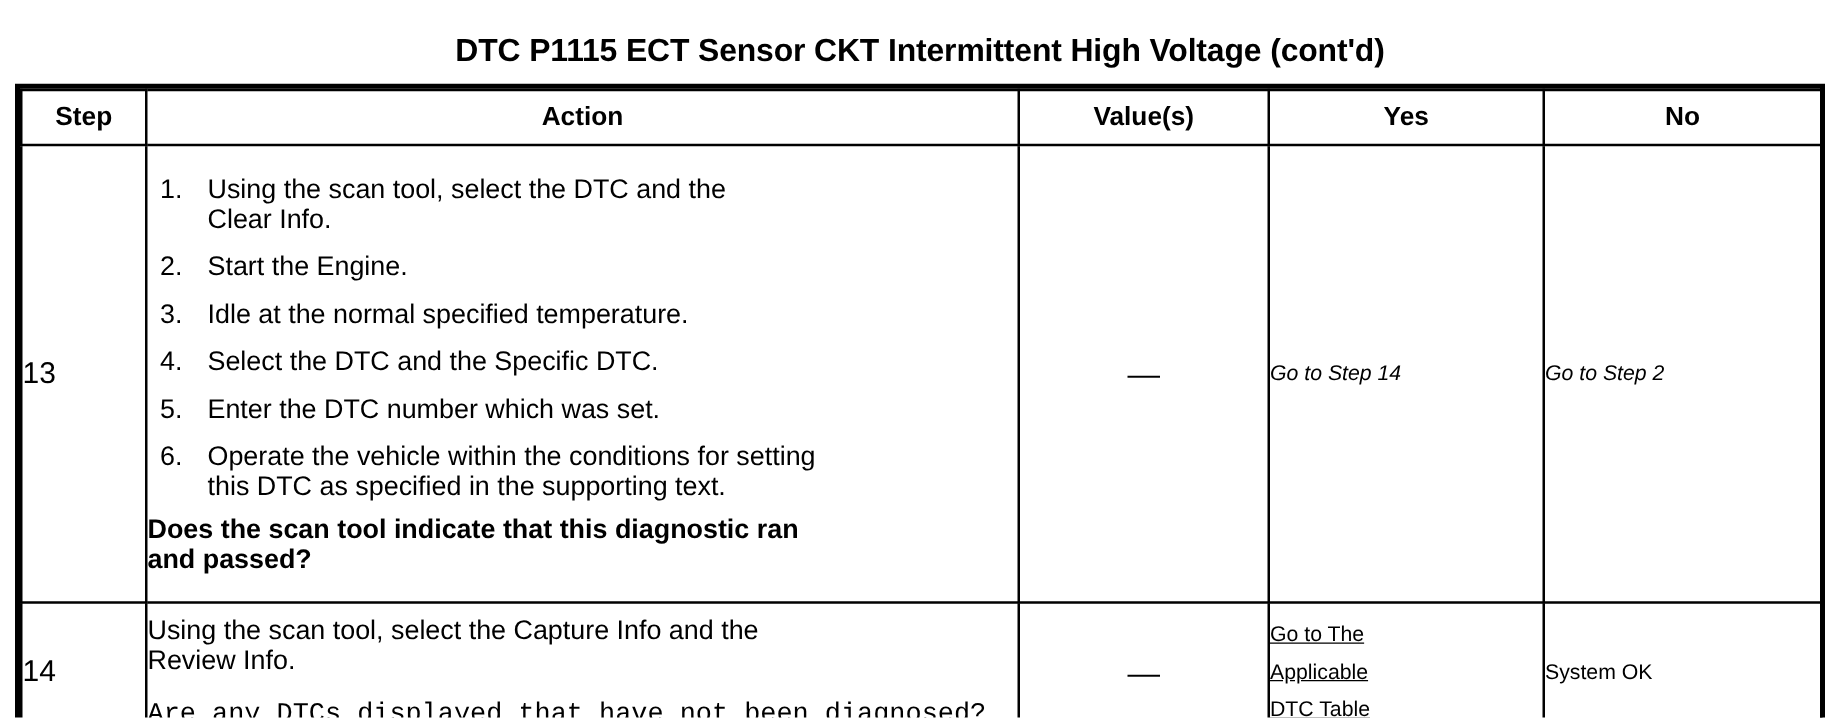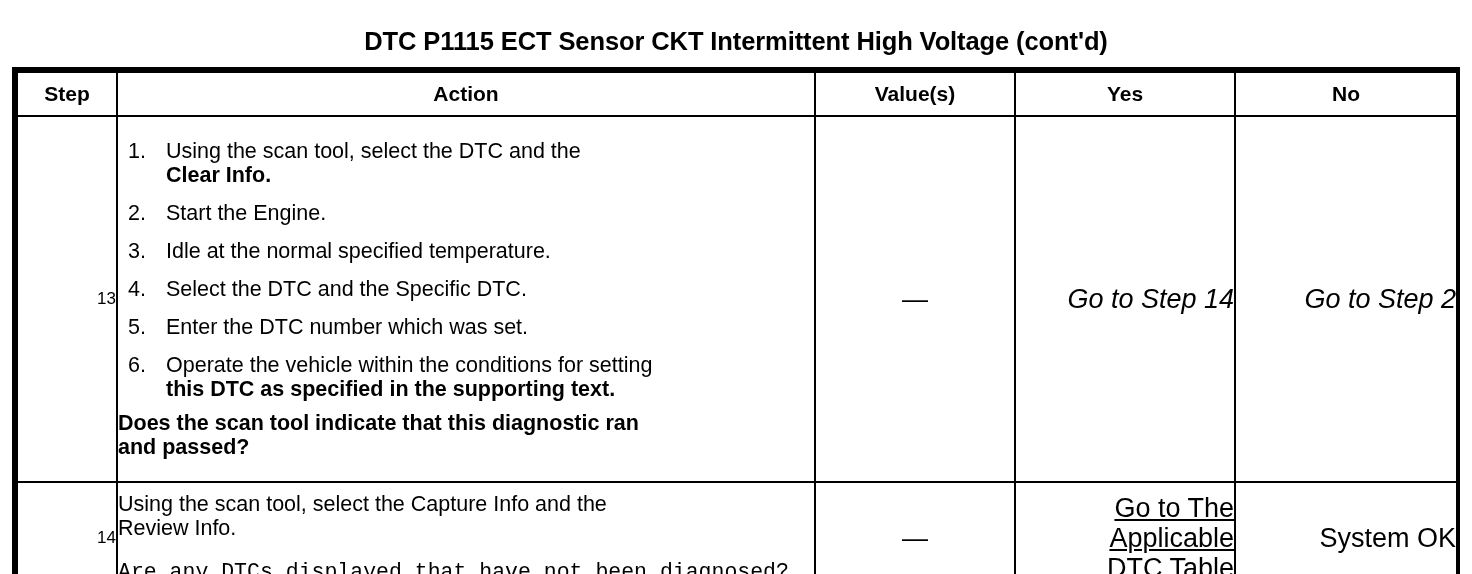--- a/index.html
+++ b/index.html
@@ -76,41 +76,41 @@
   thead th {
     font-size: 21px;
     font-weight: bold;
     text-align: center;
     border-bottom: 4px solid #000;
     line-height: 24px;
   }
 
   
   td.step-cell {
-    text-align: right;
-    font-size: 17px;
+    text-align: left;
+    font-size: 24px;
     line-height: 24px;
   }
 
   td.action-cell {
     vertical-align: top;
     padding: 10px 10px 6px 10px;
     font-size: 21.5px;
     line-height: 24px;
   }
 
   td.value-cell {
     text-align: center;
     font-size: 26px;
     line-height: 24px;
   }
 
   td.result-cell {
-    text-align: right;
-    font-size: 27px;
+    text-align: left;
+    font-size: 17px;
     line-height: 30px;
     vertical-align: bottom;
     padding-bottom: 8px;
   }
 
   td.result-cell.mid {
     vertical-align: middle;
     padding-bottom: 0;
     text-decoration: underline;
   }
@@ -135,21 +135,21 @@
   }
   ol.steps > li:last-child { margin-bottom: 10px; }
   ol.steps > li .num {
     position: absolute;
     left: 10px;
     top: 0;
     width: 30px;
     text-align: left;
   }
   ol.steps > li .txt { display: block; }
-  ol.steps > li .txt .l2 { display: block; font-weight: bold; }
+  ol.steps > li .txt .l2 { display: block; }
 
   .closing-q {
     margin: 0;
     padding: 0;
   }
   .closing-q .q-line { display: block; font-weight: bold; }
 
   .plain-para {
     margin: 0 0 20px 0;
     padding: 0;

